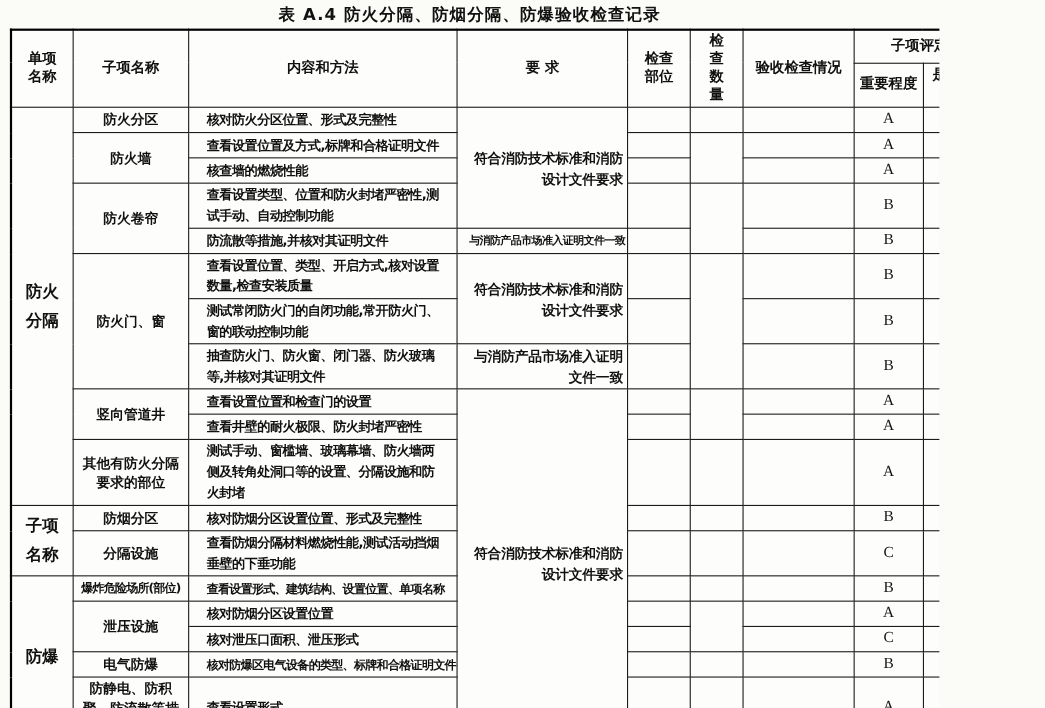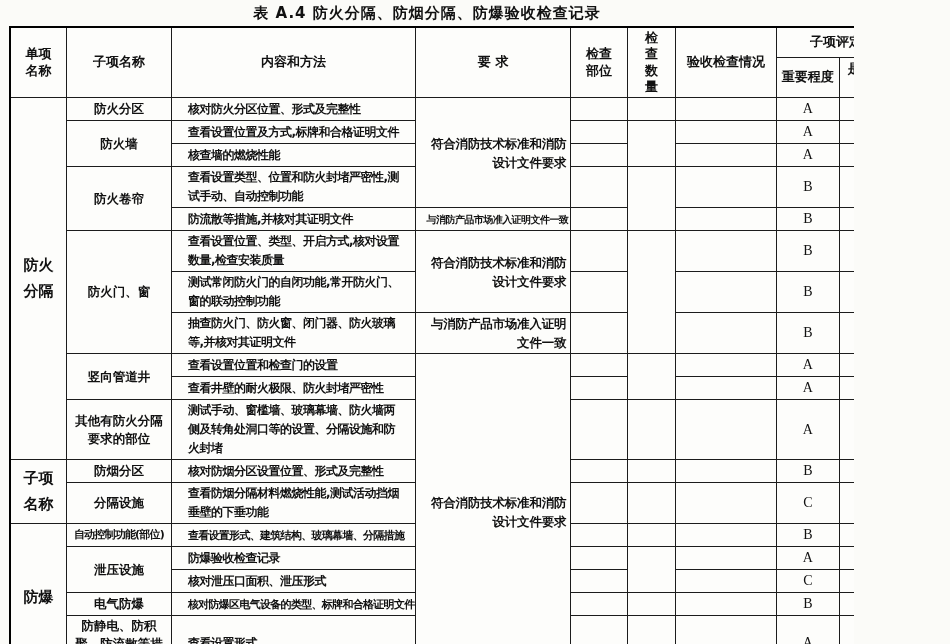--- a/index.html
+++ b/index.html
@@ -185,33 +185,33 @@
       <td class="con">查看防烟分隔材料燃烧性能,测试活动挡烟垂壁的下垂功能</td>
       <td></td>
       <td></td>
       <td></td>
       <td class="imp">C</td>
       <td></td>
     </tr>
 
     <tr class="s">
       <td rowspan="5" class="grp">防爆</td>
-      <td class="sub tight">自动控制功能(部位)</td>
-      <td class="con tight">查看设置形式、建筑结构、玻璃幕墙、分隔措施</td>
+      <td class="sub tight">爆炸危险场所(部位)</td>
+      <td class="con tight">查看设置形式、建筑结构、设置位置、单项名称</td>
       <td></td>
       <td></td>
       <td></td>
       <td class="imp">B</td>
       <td></td>
       <td rowspan="5"></td>
     </tr>
 
     <tr class="s">
       <td rowspan="2" class="sub">泄压设施</td>
-      <td class="con">防爆验收检查记录</td>
+      <td class="con">核对防烟分区设置位置</td>
       <td></td>
       <td rowspan="2"></td>
       <td></td>
       <td class="imp">A</td>
       <td></td>
     </tr>
 
     <tr class="s">
       <td class="con">核对泄压口面积、泄压形式</td>
       <td></td>

